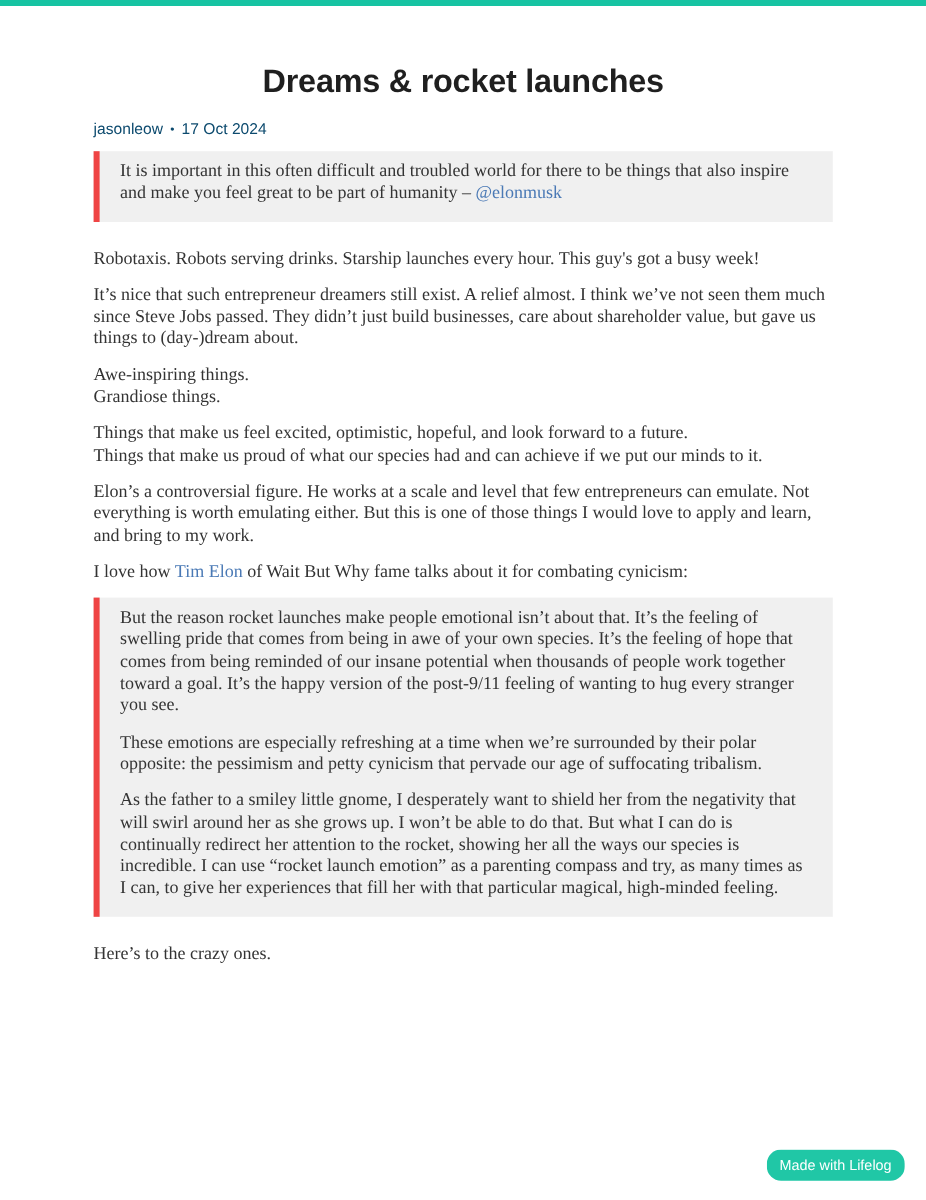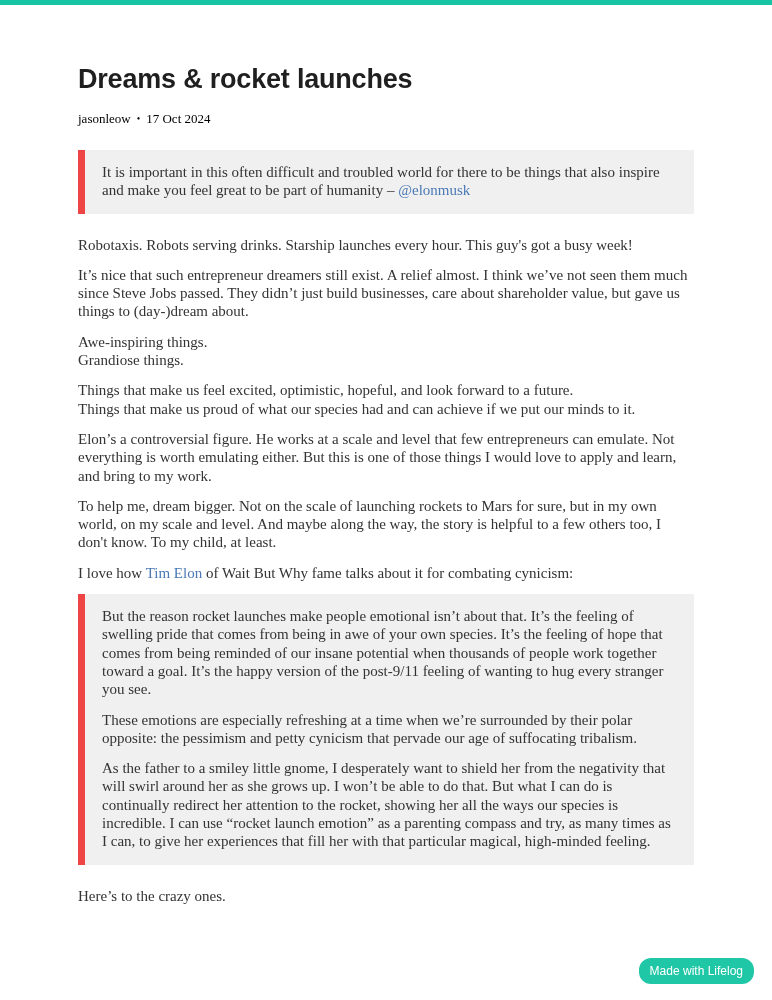--- a/index.html
+++ b/index.html
@@ -22,44 +22,45 @@
     margin: 0 auto;
     padding-top: 53px;
     padding-bottom: 40px;
   }
   h1.title {
     font-family: "Liberation Sans", "DejaVu Sans", sans-serif;
     font-size: 27px;
     font-weight: 700;
     color: #1f1f1f;
     letter-spacing: -0.2px;
-    margin: 11px 0 16px 0;
+    margin: 0 0 16px 0;
+    text-align: center;
   }
   .meta {
-    font-family: Liberation Serif, serif;
+    font-family: Liberation Sans, sans-serif;
     font-size: 13px;
-    color: #000000;
-    margin-bottom: 23px;
+    color: #0c4a6e;
+    margin-bottom: 11px;
   }
   .meta .sep {
     display: inline-block;
     margin: 0 6px;
     font-size: 10px;
     vertical-align: 1px;
   }
   .post p {
     font-size: 15px;
     line-height: 1.22;
     margin: 0 0 12px 0;
     color: #333333;
   }
   blockquote {
     background: #f0f0f0;
-    border-left: 7px solid #ef4444;
-    padding: 13px 20px 14px 17px;
+    border-left: 5px solid #ef4444;
+    padding: 8px 20px 14px 17px;
     margin: 4px 0 22px 0;
   }
   blockquote p:last-child { margin-bottom: 0; }
   a.inline-link {
     color: var(--link, #4a79b5);
     text-decoration: none;
     cursor: pointer;
   }
   .badge {
     position: fixed;
@@ -99,21 +100,20 @@
 
 
     <p>It’s nice that such entrepreneur dreamers still exist. A relief almost. I think we’ve not seen them much since Steve Jobs passed. They didn’t just build businesses, care about shareholder value, but gave us things to (day-)dream about.</p>
 
     <p><span>Awe-inspiring things.</span><br><span>Grandiose things.</span></p>
 
     <p><span>Things that make us feel excited, optimistic, hopeful, and look forward to a future.</span><br><span>Things that make us proud of what our species had and can achieve if we put our minds to it.</span><br></p>
 
     <p>Elon’s a controversial figure. He works at a scale and level that few entrepreneurs can emulate. Not everything is worth emulating either. But this is one of those things I would love to apply and learn, and bring to my work.</p>
 
-    <p>To help me, dream bigger. Not on the scale of launching rockets to Mars for sure, but in my own world, on my scale and level. And maybe along the way, the story is helpful to a few others too, I don't know. To my child, at least.</p>
 
     <p><span>I love how </span><a class="inline-link" href="#">Tim Elon</a><span> of Wait But Why fame talks about it for combating cynicism:</span></p>
 
     <blockquote>
       <p>But the reason rocket launches make people emotional isn’t about that. It’s the feeling of swelling pride that comes from being in awe of your own species. It’s the feeling of hope that comes from being reminded of our insane potential when thousands of people work together toward a goal. It’s the happy version of the post-9/11 feeling of wanting to hug every stranger you see.</p>
       <p>These emotions are especially refreshing at a time when we’re surrounded by their polar opposite: the pessimism and petty cynicism that pervade our age of suffocating tribalism.</p>
       <p>As the father to a smiley little gnome, I desperately want to shield her from the negativity that will swirl around her as she grows up. I won’t be able to do that. But what I can do is continually redirect her attention to the rocket, showing her all the ways our species is incredible. I can use “rocket launch emotion” as a parenting compass and try, as many times as I can, to give her experiences that fill her with that particular magical, high-minded feeling.</p>
     </blockquote>
 
     <p>Here’s to the crazy ones.</p>

